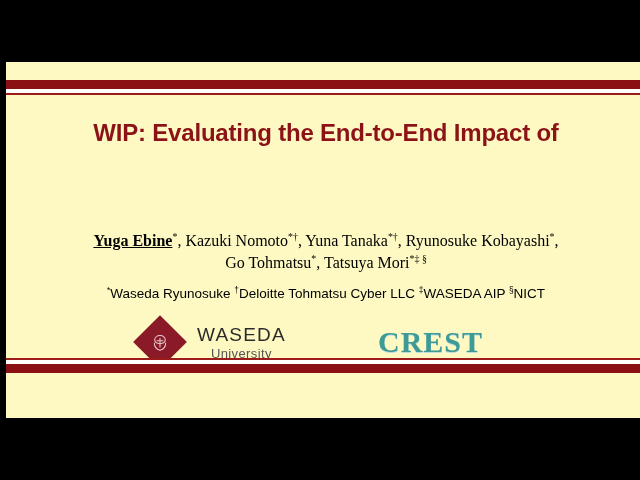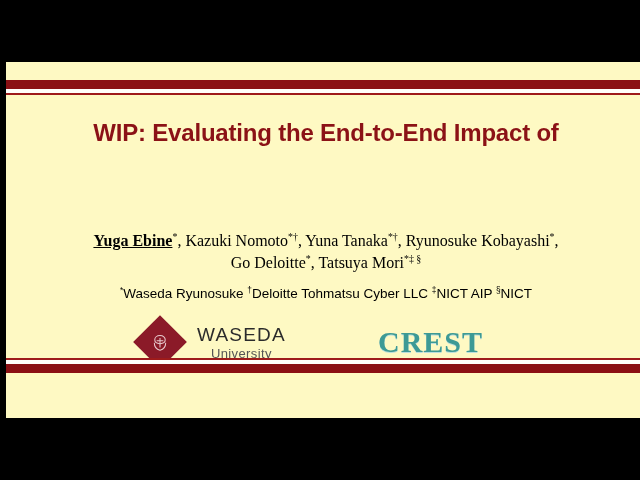--- a/index.html
+++ b/index.html
@@ -195,26 +195,26 @@
 
     <div id="title-block">
       <div class="title-line">WIP: Evaluating the End-to-End Impact of</div>
     </div>
 
     <div id="authors-block">
       <div class="author-line">
         <span class="author-lead">Yuga Ebine</span><sup>*</sup><span>,  Kazuki Nomoto</span><sup>*†</sup><span>,  Yuna Tanaka</span><sup>*†</sup><span>,  Ryunosuke Kobayashi</span><sup>*</sup><span>,</span>
       </div>
       <div class="author-line">
-        <span>Go Deloitte</span><sup>*</sup><span>,  </span><span>Tatsuya Mori</span><sup>*‡ §</sup>
+        <span>Go Tohmatsu</span><sup>*</sup><span>,  </span><span>Tatsuya Mori</span><sup>*‡ §</sup>
       </div>
     </div>
 
     <div id="affiliations">
-      <sup>*</sup><span>Waseda Ryunosuke </span><sup>†</sup><span>Deloitte Tohmatsu Cyber LLC </span><sup>‡</sup><span>NICT AIP </span><sup>§</sup><span>NICT</span>
+      <sup>*</sup><span>Waseda Ryunosuke </span><sup>†</sup><span>Deloitte Tohmatsu Cyber LLC </span><sup>‡</sup><span>WASEDA AIP </span><sup>§</sup><span>NICT</span>
     </div>
 
     <div id="logo-row">
 
       <div id="waseda-logo">
         <div id="waseda-diamond">
           <svg id="waseda-crest" viewBox="0 0 40 40">
             <g fill="none" stroke="#e8c9cd" stroke-width="2.2">
               <path d="M20 5 C13 5 9 9 9 14 C9 19 13 22 20 22 C27 22 31 19 31 14 C31 9 27 5 20 5 Z"></path>
               <path d="M8 20 C8 28 13 34 20 36 C27 34 32 28 32 20"></path>

